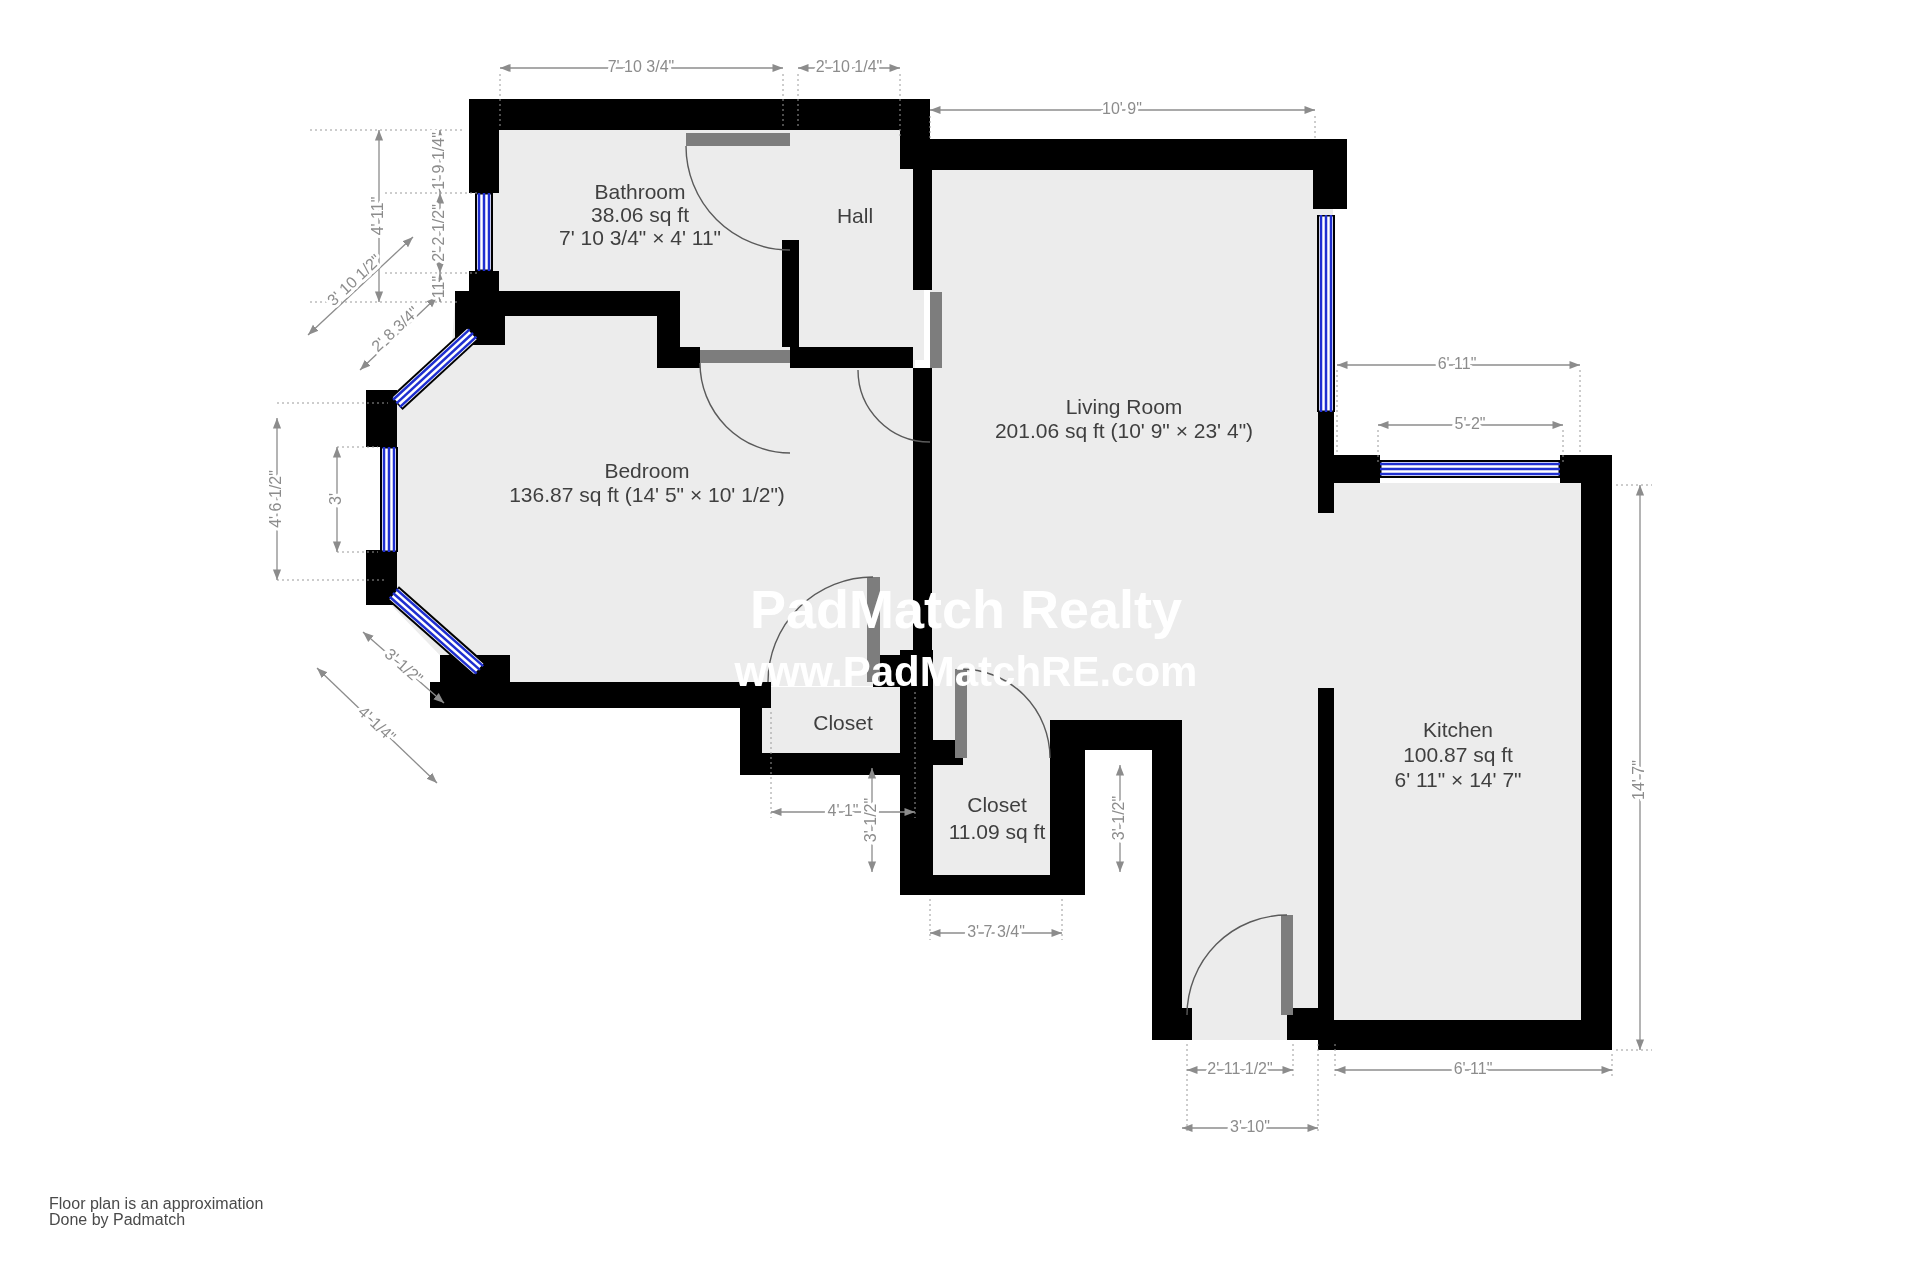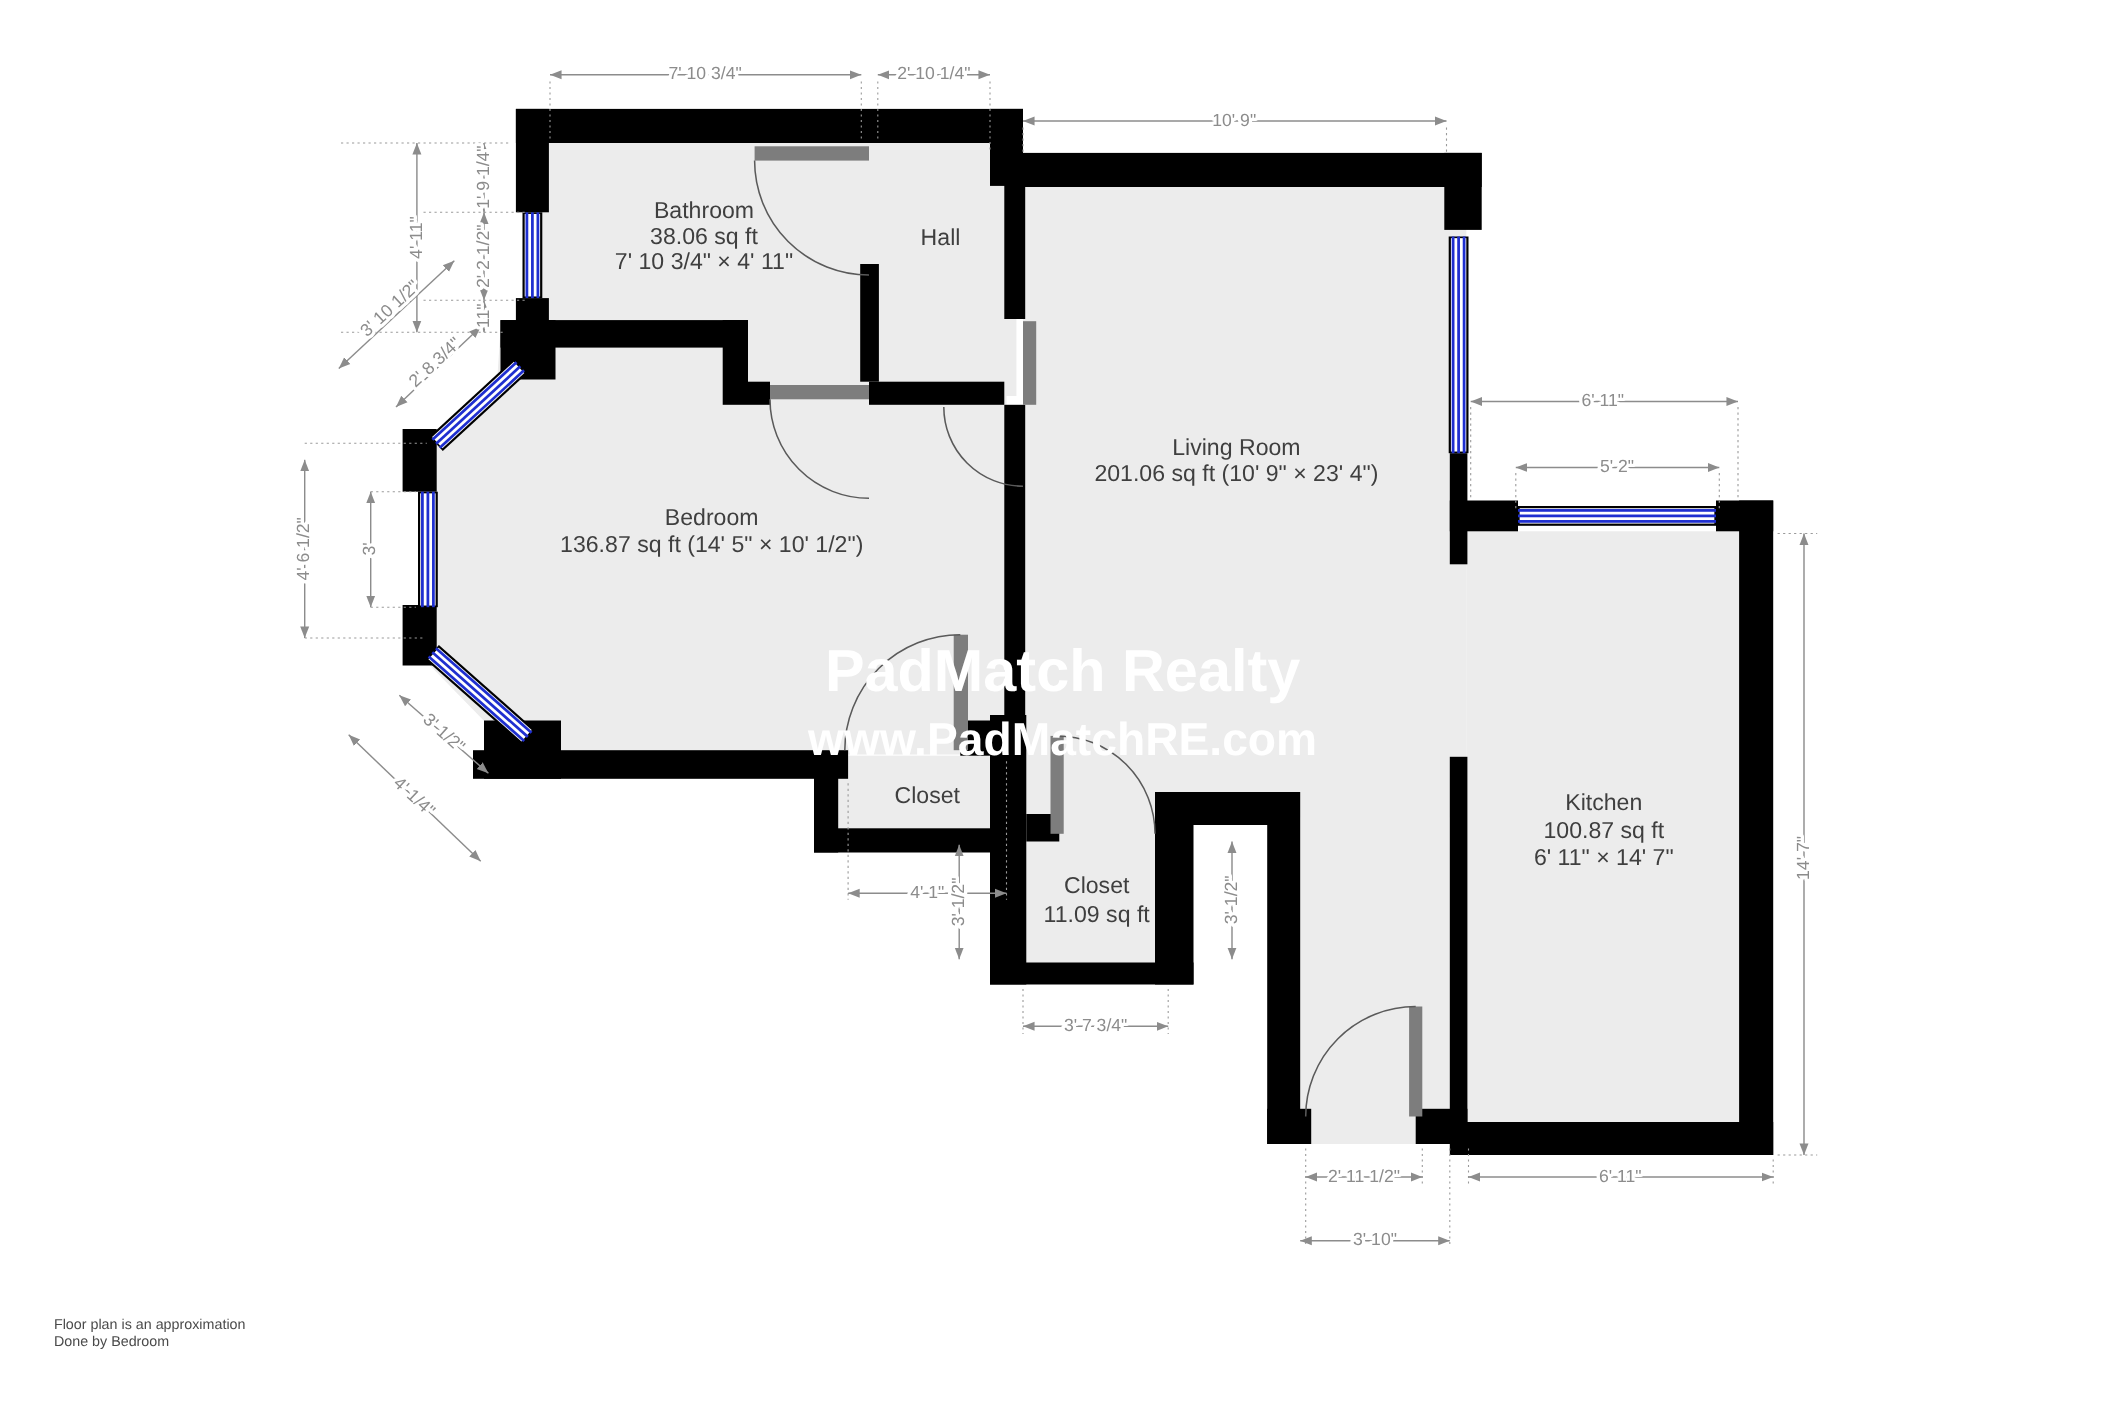--- a/index.html
+++ b/index.html
@@ -10,21 +10,21 @@
   .ext{stroke:#9a9a9a;stroke-width:1;fill:none;stroke-dasharray:2 3;}
   .dlbl{font-family:"Liberation Sans",sans-serif;font-size:16px;fill:#8c8c8c;
         text-anchor:middle;dominant-baseline:middle;paint-order:stroke;stroke:#ffffff;
         stroke-width:6px;stroke-linejoin:round;}
   .rlbl{font-family:"Liberation Sans",sans-serif;font-size:21px;fill:#3f3f3f;
         text-anchor:middle;dominant-baseline:middle;}
   .wm1{font-family:"Liberation Sans",sans-serif;font-size:54px;font-weight:700;fill:#ffffff;text-anchor:middle;}
   .wm2{font-family:"Liberation Sans",sans-serif;font-size:42px;font-weight:700;fill:#ffffff;text-anchor:middle;}
   .arc{stroke:#5a5a5a;stroke-width:1.4;fill:none;}
   .leaf{fill:#7d7d7d;}
-  #footer{position:absolute;left:49px;top:1196px;font-size:13px;color:#4a4a4a;line-height:16px;}
+  #footer{position:absolute;left:49px;top:1196px;font-size:16px;color:#4a4a4a;line-height:16px;}
 </style>
 </head>
 <body>
 
 <div id="stage">
 <svg width="1920" height="1280" viewBox="0 0 1920 1280">
   <defs>
     <marker id="arr" viewBox="0 0 10 10" refX="9" refY="5" markerWidth="9" markerHeight="9" orient="auto-start-reverse">
       <path d="M0,1.5 L9,5 L0,8.5 z" fill="#8c8c8c"></path>
     </marker>
@@ -250,15 +250,15 @@
   </g>
 
   <g>
     <text class="wm1" x="966" y="628">PadMatch Realty</text>
     <text class="wm2" x="966" y="686">www.PadMatchRE.com</text>
   </g>
 </svg>
 
 <div id="footer">
   <div>Floor plan is an approximation</div>
-  <div>Done by Bedroom</div>
+  <div>Done by Padmatch</div>
 </div>
 </div>
 
 </body></html>

